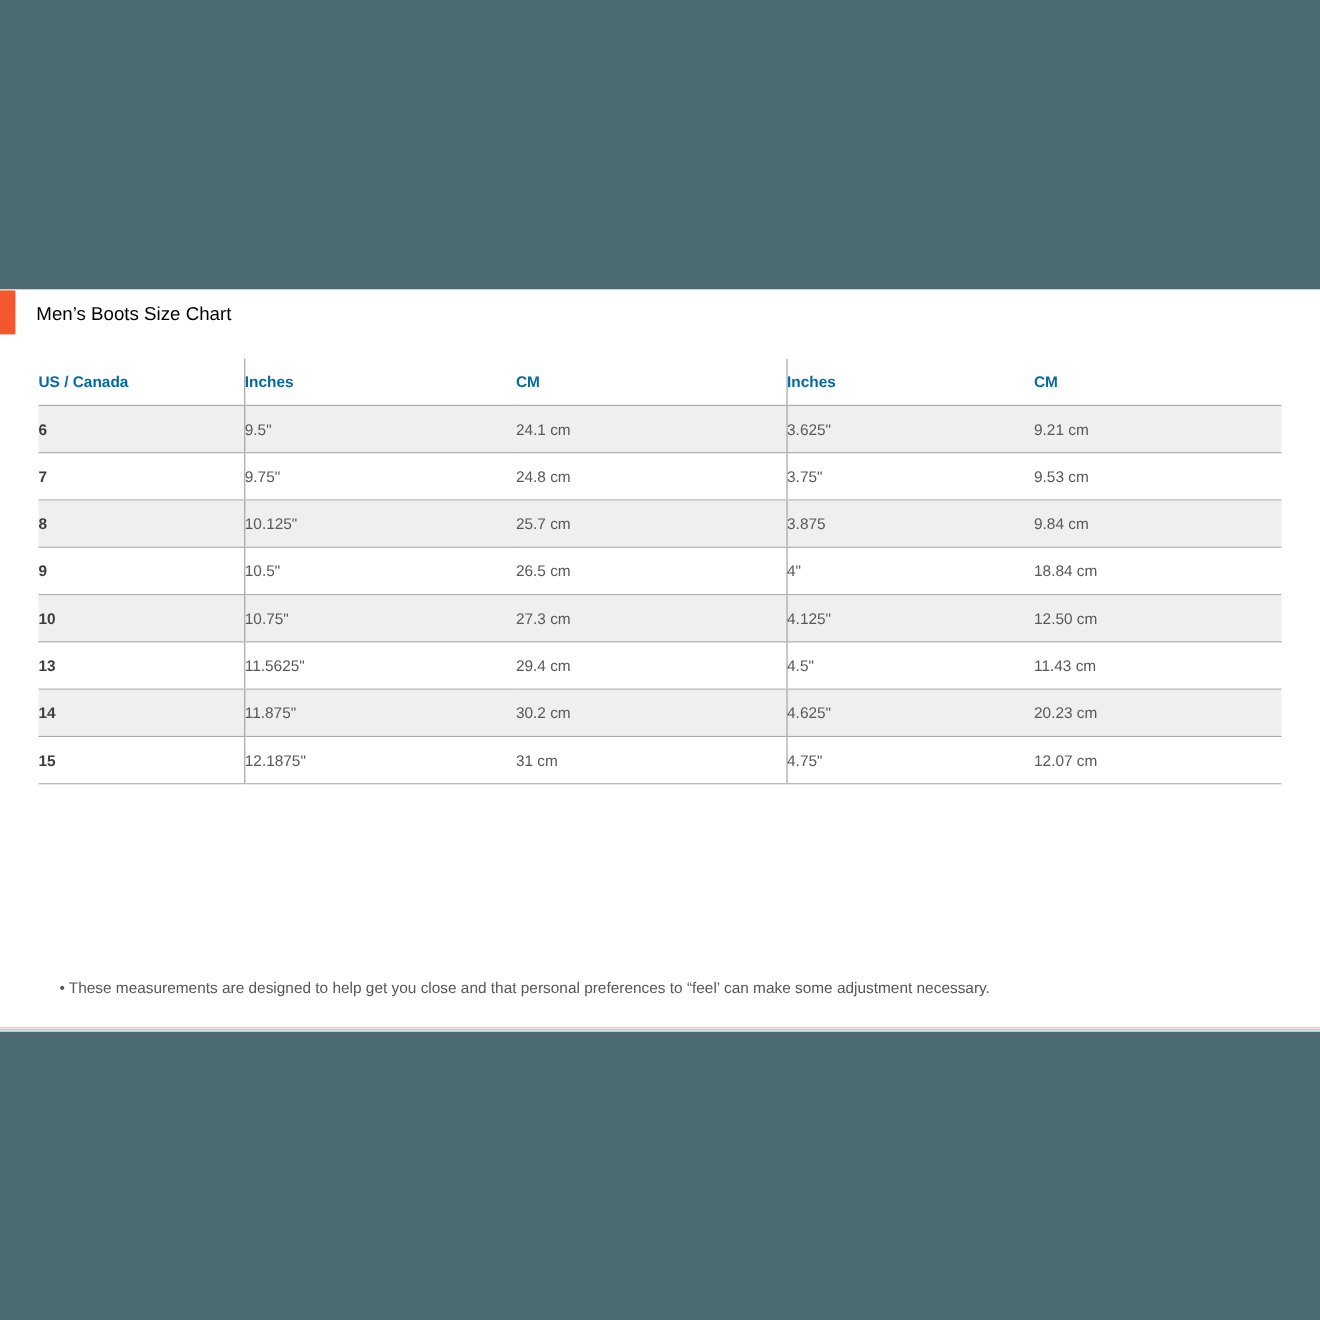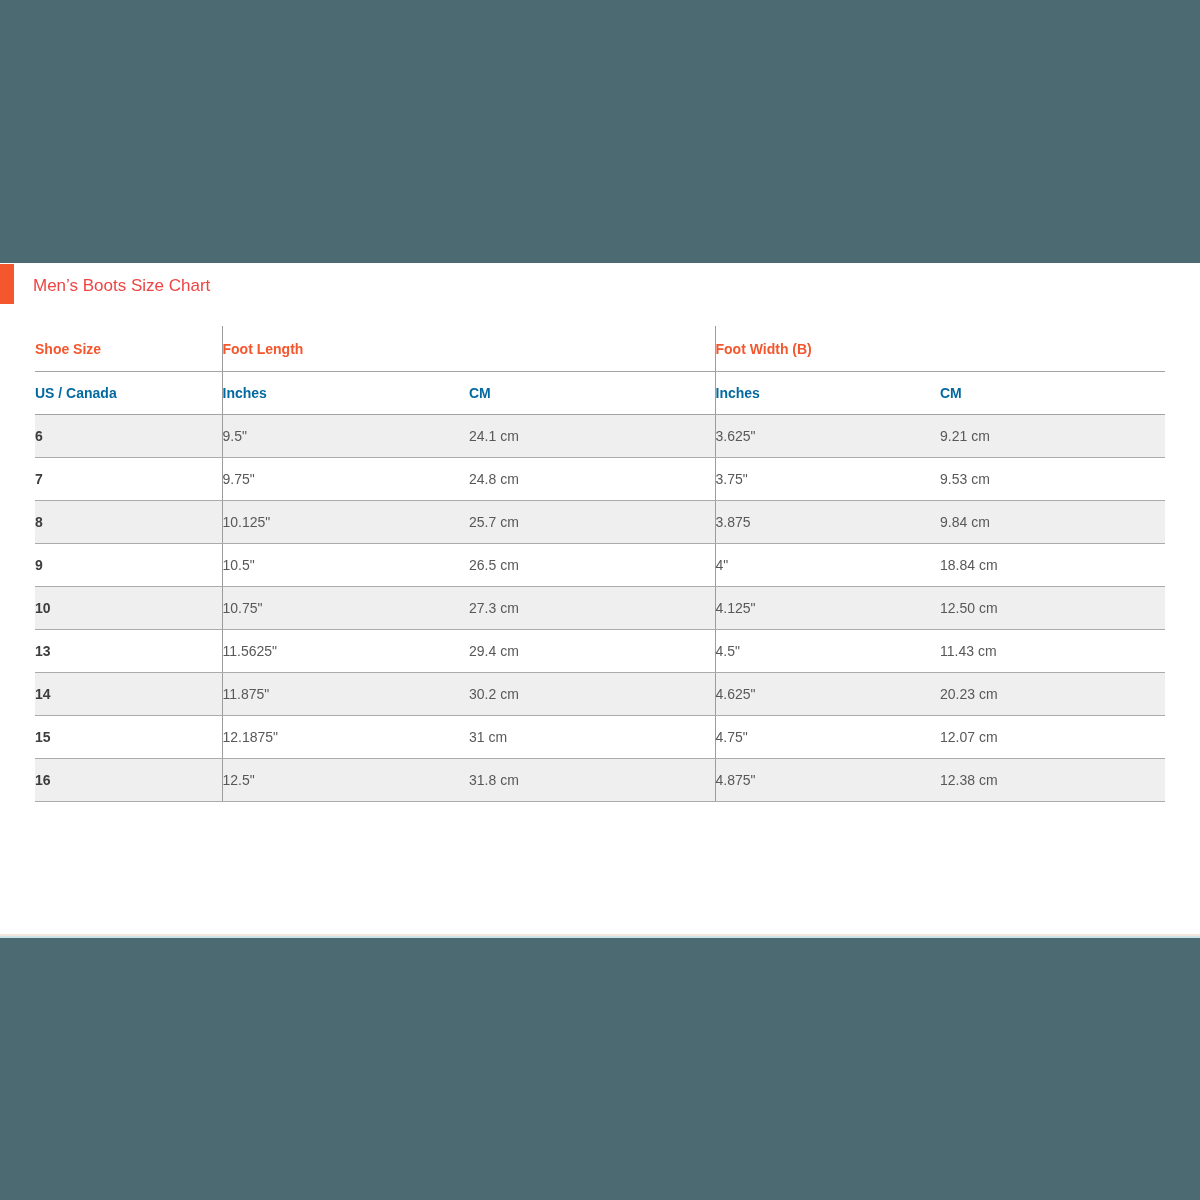--- a/index.html
+++ b/index.html
@@ -15,21 +15,21 @@
     background:#ffffff;
   }
   .edge-pink{position:absolute;left:0;top:934px;width:1200px;height:2px;background:#f6e6e0;}
   .edge-blue{position:absolute;left:0;top:936px;width:1200px;height:2px;background:#cfe4e8;}
   .accent-bar{
     position:absolute;left:0;top:1px;width:14px;height:40px;
     background:#f4562d;
   }
   .page-title{
     position:absolute;left:33px;top:11px;
-    font-size:17px;line-height:24px;color:#ef4444;
+    font-size:17px;line-height:24px;color:#000000;
   }
   .size-table{
     position:absolute;left:35px;top:63px;
     border-collapse:collapse;table-layout:fixed;width:1130px;
   }
   .size-table th,.size-table td{
     text-align:left;vertical-align:middle;padding:0;
     font-size:14px;
   }
   .gh{
@@ -69,25 +69,20 @@
 
     <table class="size-table">
       <colgroup>
         <col style="width:187px">
           <col style="width:247px">
           <col style="width:246px">
           <col style="width:225px">
           <col style="width:225px">
       </colgroup>
       <thead>
-        <tr>
-          <th class="gh c1">Shoe Size</th>
-          <th class="gh c2" colspan="2">Foot Length</th>
-          <th class="gh c4" colspan="2">Foot Width (B)</th>
-        </tr>
         <tr>
           <th class="sh c1">US / Canada</th>
           <th class="sh c2">Inches</th>
           <th class="sh c3">CM</th>
           <th class="sh c4">Inches</th>
           <th class="sh c5">CM</th>
         </tr>
       </thead>
       <tbody id="table-body">
           <tr class="zebra">
@@ -139,26 +134,20 @@
             <td class="c4">4.625"</td>
             <td class="c5">20.23 cm</td>
           </tr>
           <tr>
             <td class="c1 size-cell">15</td>
             <td class="c2">12.1875"</td>
             <td class="c3">31 cm</td>
             <td class="c4">4.75"</td>
             <td class="c5">12.07 cm</td>
           </tr>
-          <tr class="zebra">
-            <td class="c1 size-cell">16</td>
-            <td class="c2">12.5"</td>
-            <td class="c3">31.8 cm</td>
-            <td class="c4">4.875"</td>
-            <td class="c5">12.38 cm</td>
-          </tr>
         </tbody>
     </table>
 
+    <div class="footnote">• These measurements are designed to help get you close and that personal preferences to “feel’ can make some adjustment necessary.</div>
   </div>
   <div class="edge-pink"></div>
   <div class="edge-blue"></div>
 </div>
 
 </body></html>

